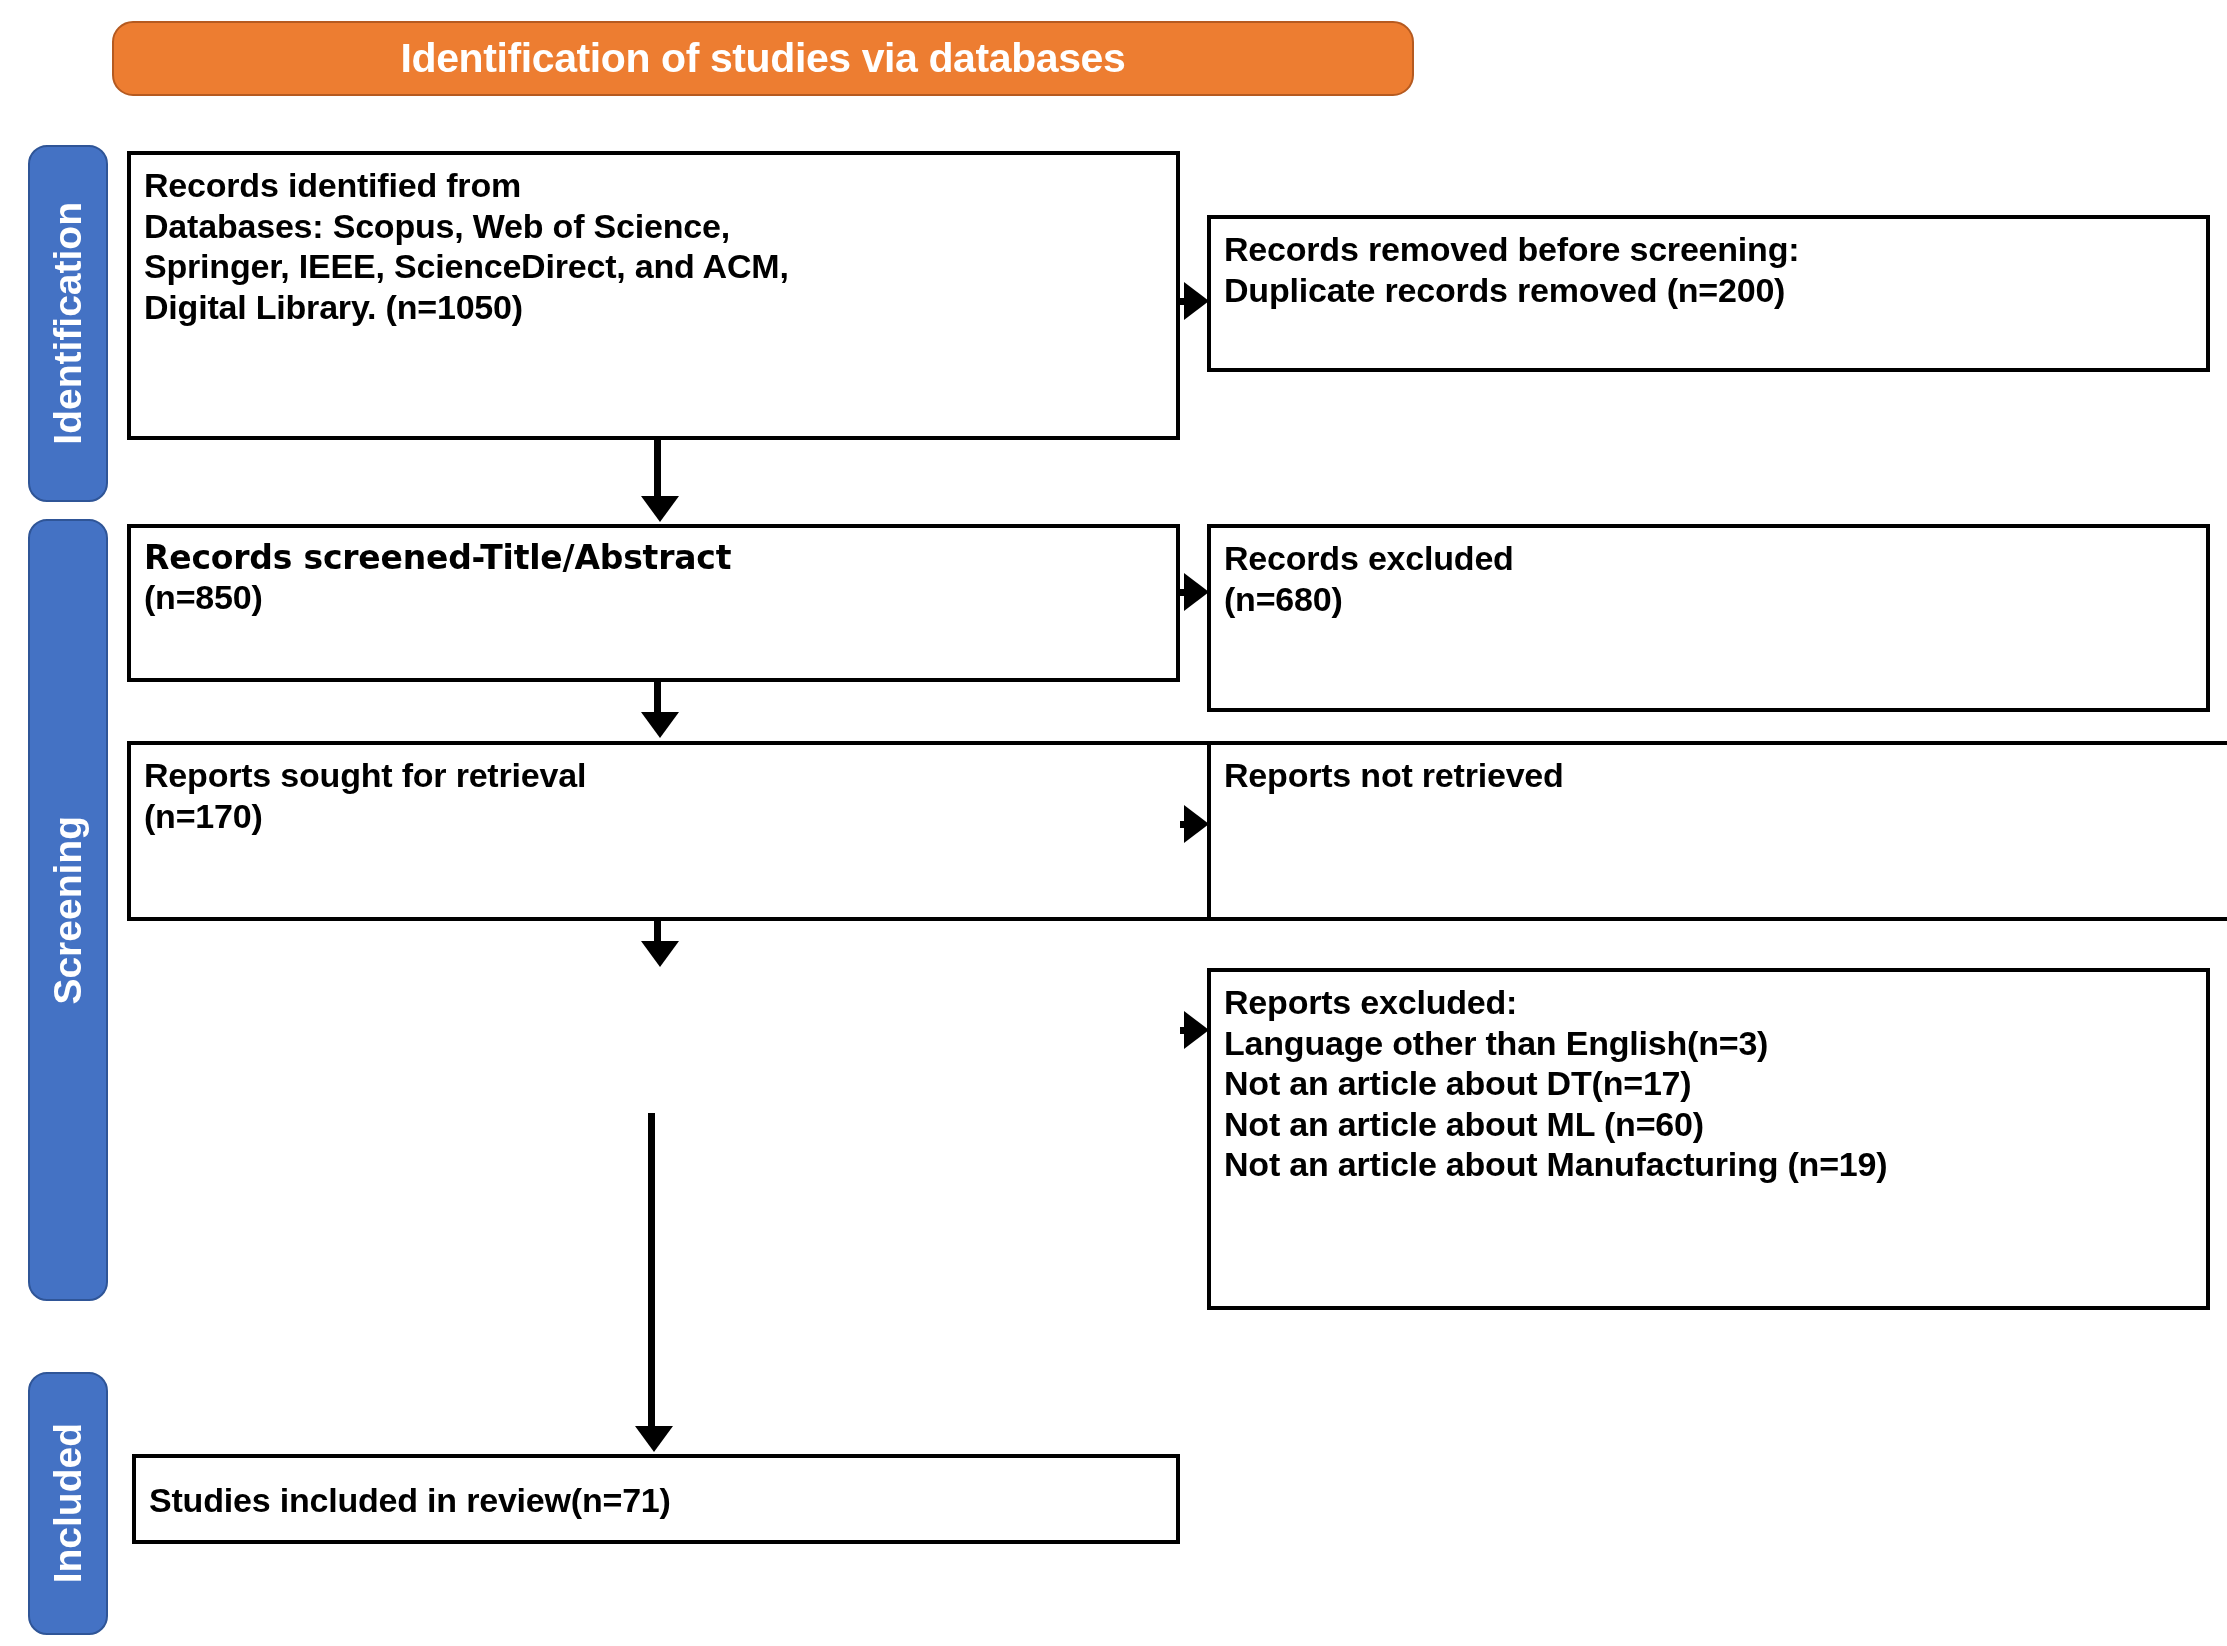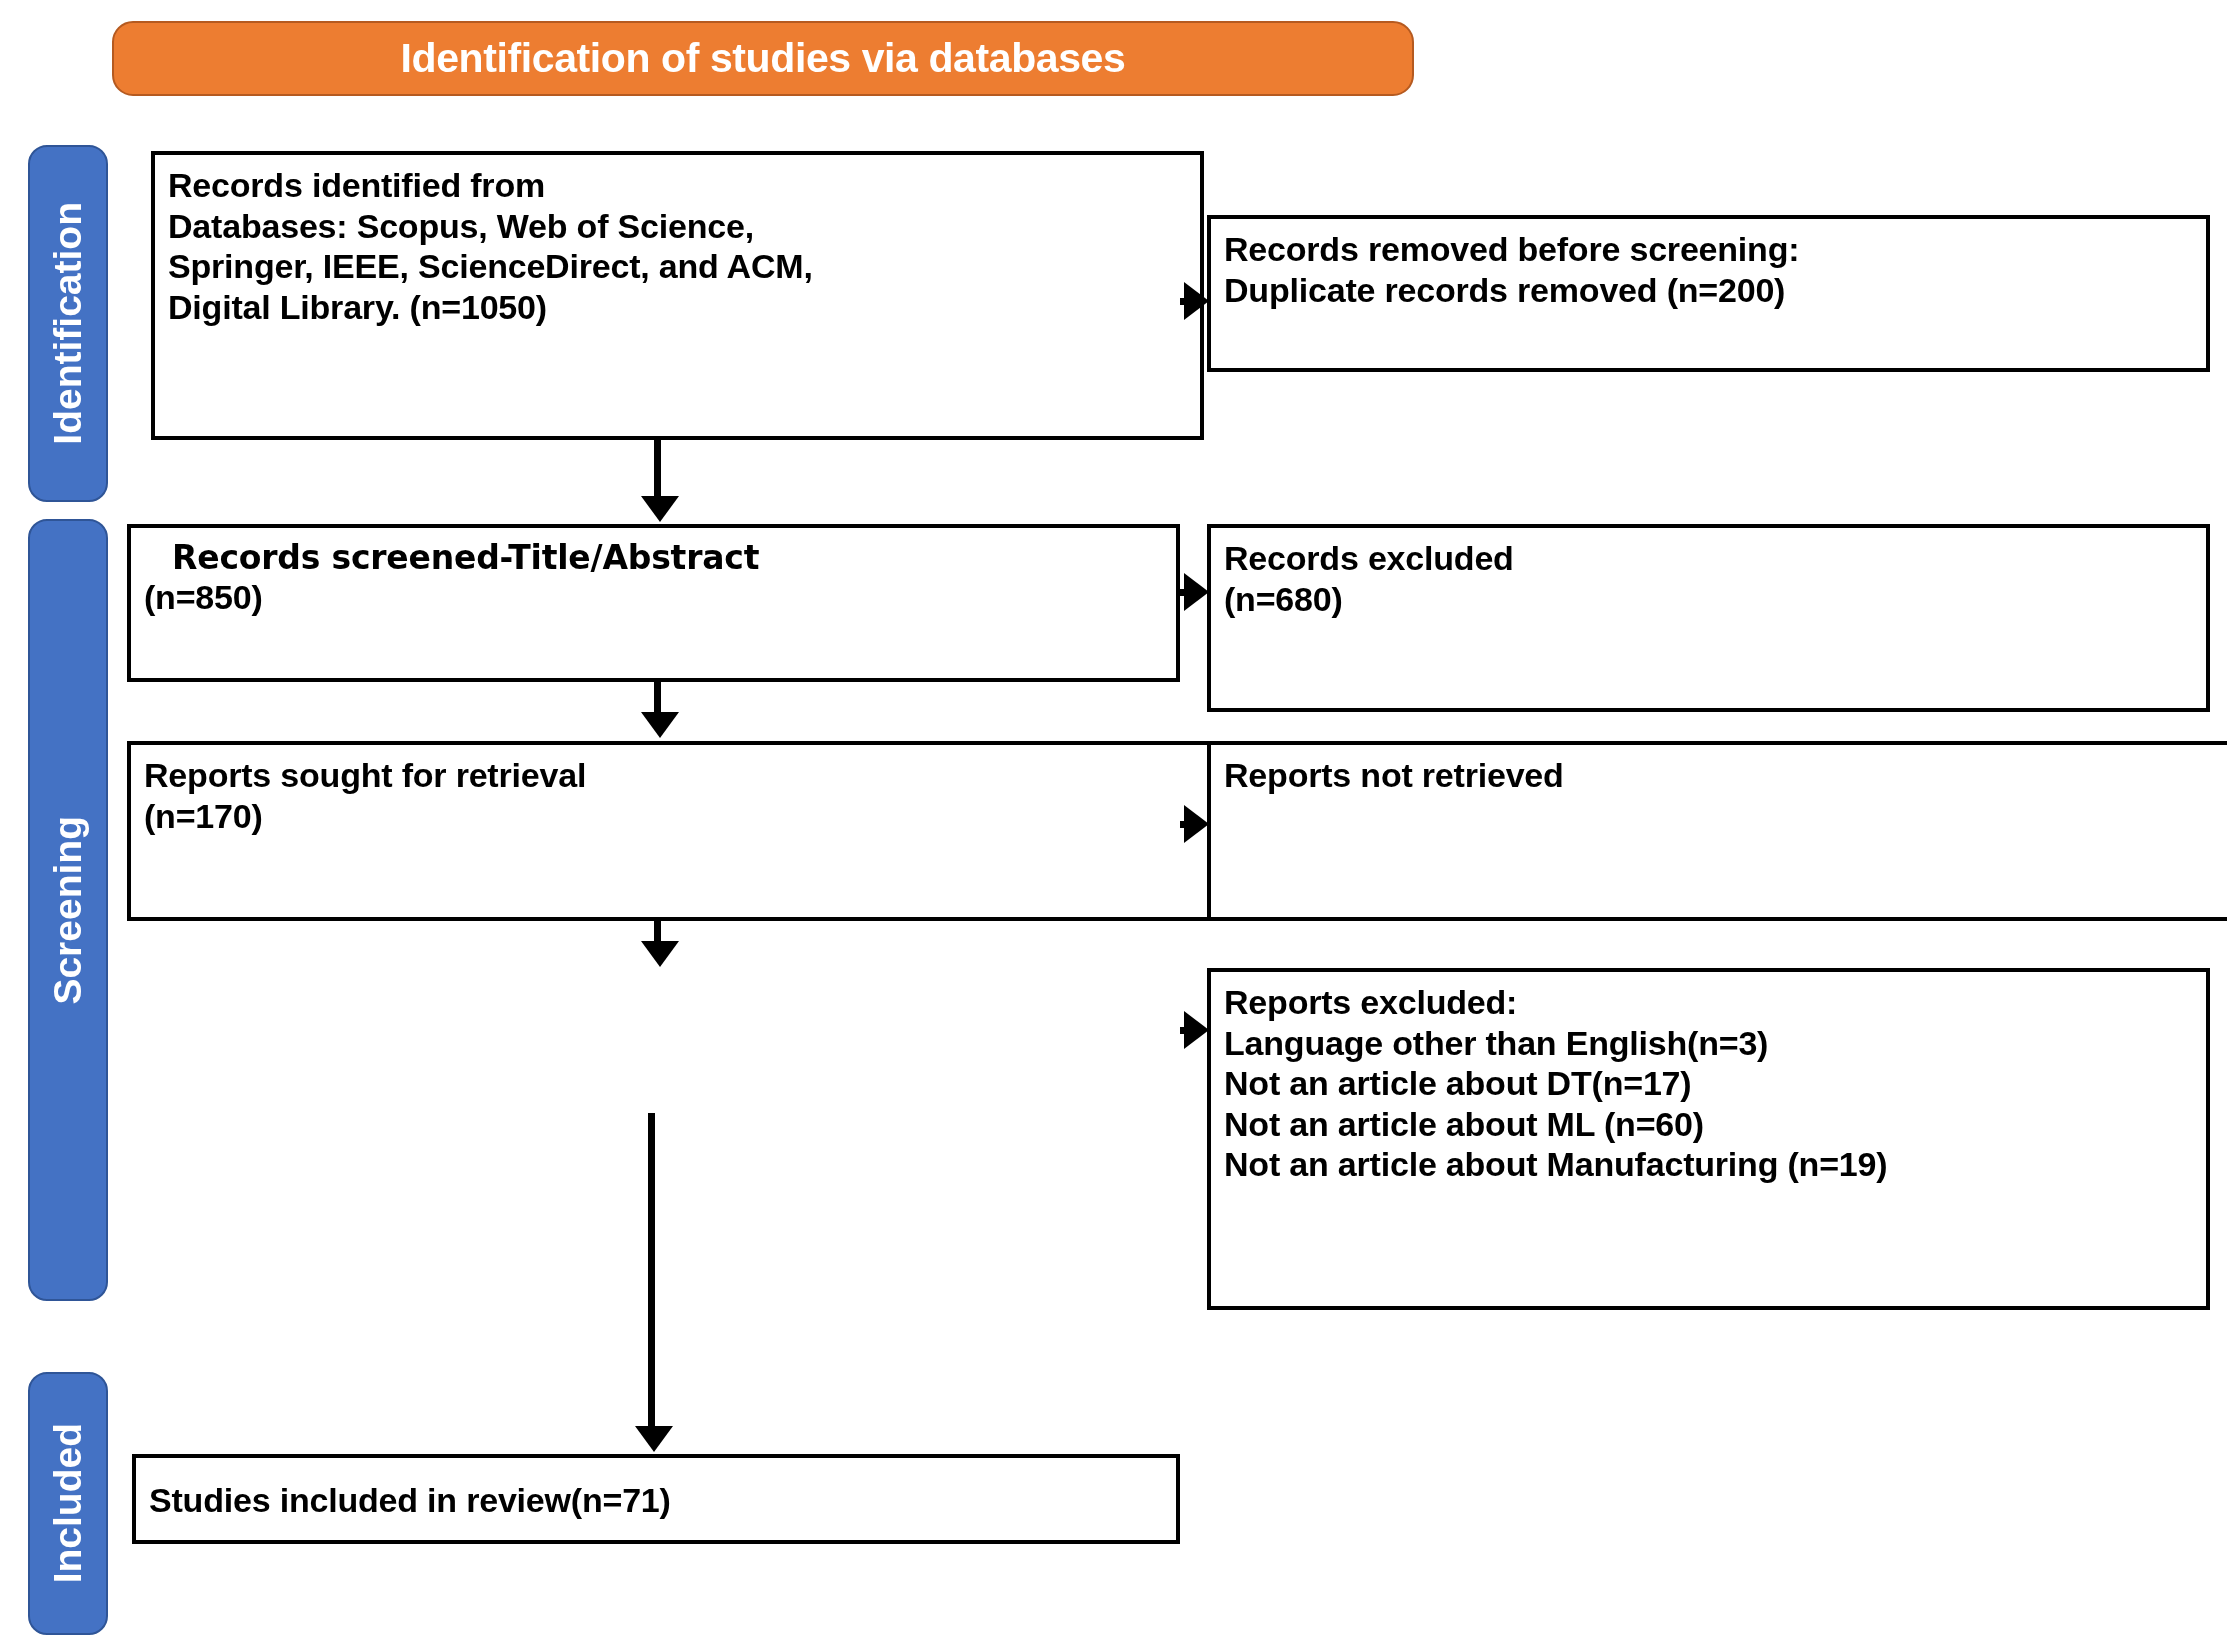--- a/index.html
+++ b/index.html
@@ -81,25 +81,24 @@
     font-size: 34px;
     font-weight: bold;
     line-height: 1.19;
     letter-spacing: -0.2px;
     white-space: nowrap;
     font-family: "Liberation Sans", sans-serif;
   }
   .flow-box .line.wide {
     font-family: "DejaVu Sans", sans-serif;
     font-size: 33px;
-    margin-left: 28px;
-  }
-
-  
-  #box-identified  { left: 127px;  top: 151px;  width: 1053px; height: 289px; margin-left: 24px; }
+  }
+
+  
+  #box-identified  { left: 127px;  top: 151px;  width: 1053px; height: 289px; }
   #box-screened    { left: 127px;  top: 524px;  width: 1053px; height: 158px; }
   #box-sought      { left: 127px;  top: 741px; width: 1274px; height: 180px; }
   #box-assessed    { left: 127px;  top: 970px; width: 1053px; height: 142px; }
   #box-included    { left: 132px;  top: 1454px; width: 1048px; height: 90px;
                      display: flex; align-items: center; }
 
   
   #box-removed     { left: 1207px; top: 215px;  width: 1003px; height: 157px; }
   #box-excluded-rec{ left: 1207px; top: 524px;  width: 1003px; height: 188px; }
   #box-notretr     { left: 1207px; top: 741px; width: 1188px; height: 180px; }

